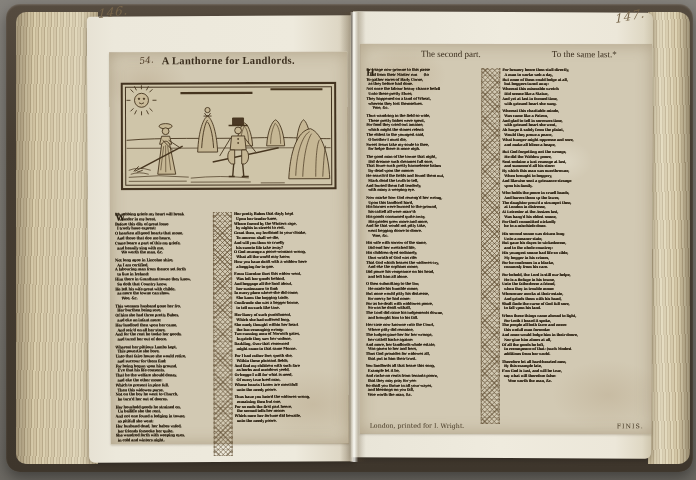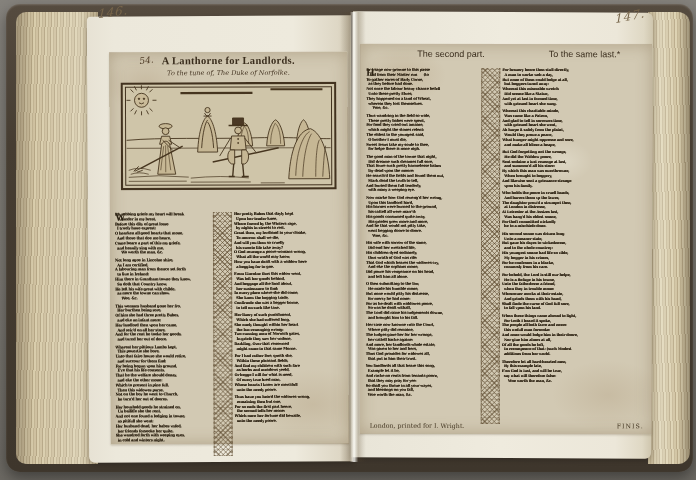--- a/index.html
+++ b/index.html
@@ -66,21 +66,21 @@
   .r-col1{left:6px;top:24px;width:112px;height:352px;}
   .r-col2{left:142px;top:24px;width:146px;height:352px;}
   .r-orn{left:121px;top:24px;width:17px;height:356px;}
   .ornament{position:absolute;
     border-left:1px solid rgba(80,60,34,.45);border-right:1px solid rgba(80,60,34,.45);
     background:
       repeating-linear-gradient(45deg,rgba(82,62,34,.55) 0 .9px,rgba(0,0,0,0) .9px 3.4px),
       repeating-linear-gradient(135deg,rgba(82,62,34,.55) 0 .9px,rgba(0,0,0,0) .9px 3.4px),
       repeating-linear-gradient(0deg,rgba(82,62,34,.2) 0 1px,rgba(0,0,0,0) 1px 6px);}
   .hdr{position:absolute;left:0;right:0;top:5px;display:flex;justify-content:space-around;
-       font-size:9px;color:#3a2d1d;font-family:Liberation Sans, sans-serif;padding-left:25px;}
+       font-size:9px;color:#3a2d1d;font-family:Liberation Serif, serif;padding-left:25px;}
   .imprint{position:absolute;left:10px;right:8px;bottom:5px;display:flex;
            justify-content:space-between;font-size:6.3px;color:#40331f;}
   .imprint .fin{letter-spacing:1px;}
 </style>
 </head>
 <body>
 
 <div class="photo">
   <div class="cover"></div>
   <div class="edge edge-left"></div>
@@ -89,21 +89,20 @@
   <div class="page page-left"></div>
   <div class="page page-right"></div>
   <div class="gutter"></div>
 
   <div class="pagenum pagenum-left">146.</div>
   <div class="pagenum pagenum-right">147.</div>
 
   <div class="sheet sheet-left" style="left:110px;top:52px;">
     <div class="catalog">54.</div>
     <div class="title1">A Lanthorne for Landlords.</div>
-    <div class="title2">To the tune of, The Duke of Norfolke.</div>
 
     <svg class="woodcut" width="216" height="108" viewBox="0 0 216 108">
       <rect x="1.2" y="1.2" width="213.6" height="105.6" fill="#cfc5a9" stroke="#42321f" stroke-width="2.2"></rect>
       <rect x="5" y="5" width="206" height="98" fill="none" stroke="#42321f" stroke-width="1"></rect>
       <g stroke="#46351f" stroke-width="0.9" fill="none">
 
         <circle cx="21" cy="18" r="7" fill="#cabb99"></circle>
         <g>
           <line x1="21" y1="7" x2="21" y2="3"></line>
             <line x1="21" y1="29" x2="21" y2="33"></line>

